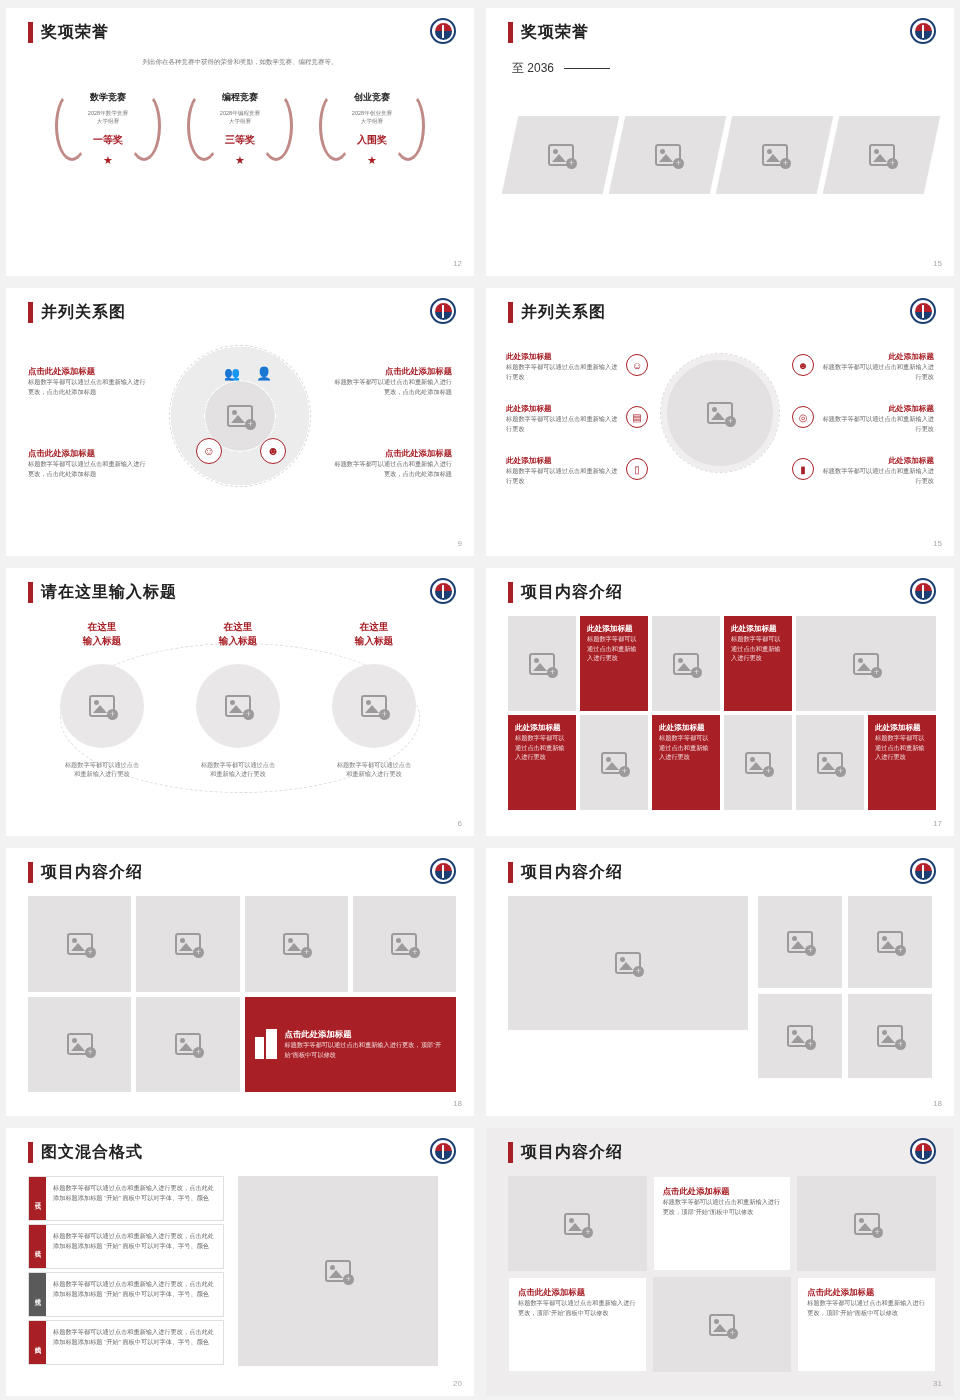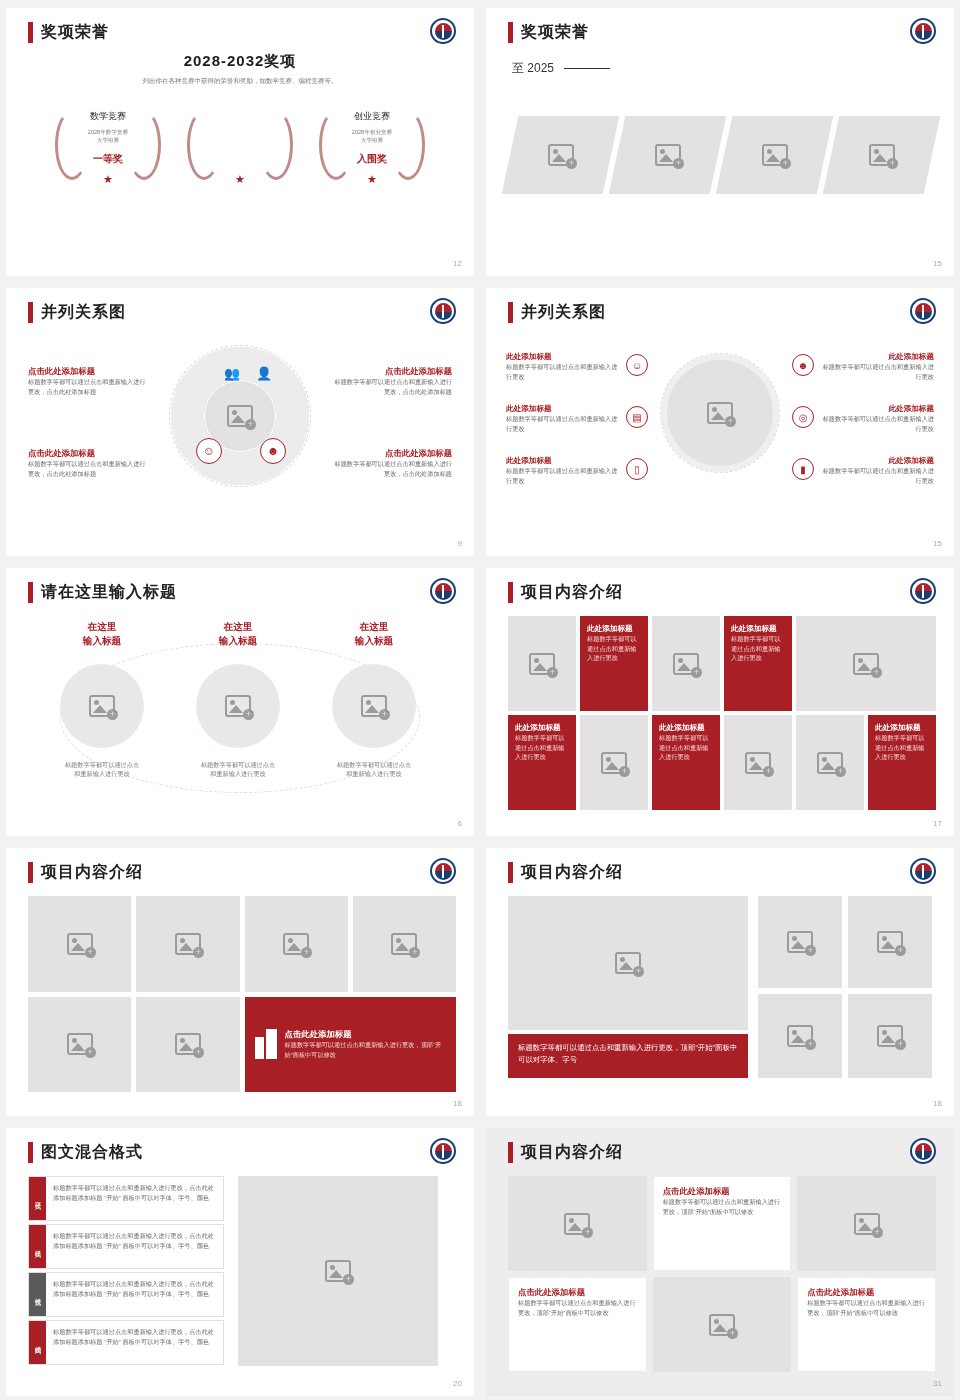--- a/index.html
+++ b/index.html
@@ -81,21 +81,21 @@
   .laurels { display:flex; justify-content:center; gap:22px; margin-top:18px; }
   .laurel { position:relative; width:110px; height:86px; }
   .laurel .lf, .laurel .rf {
     position:absolute; top:6px; width:34px; height:70px;
     border:3px solid #c08a86; border-radius:60% 0 60% 60%;
     border-right-color:transparent; border-top-color:transparent;
   }
   .laurel .lf { left:2px; }
   .laurel .rf { right:2px; transform:scaleX(-1); }
   .laurel .txt { position:absolute; left:0; right:0; top:6px; text-align:center; }
-  .laurel .n1 { font-size:9px; font-weight:normal; color:#222;text-align:center; }
+  .laurel .n1 { font-size:9px; font-weight:bold; color:#222;text-align:center; }
   .laurel .n2 { font-size:5.6px; color:#777; margin-top:5px; line-height:1.5; }
   .laurel .n3 { font-size:10px; font-weight:bold; color:#a81f26; margin-top:7px; }
   .laurel .star { position:absolute; left:50%; bottom:4px; transform:translateX(-50%);
     color:#a81f26; font-size:11px; }
 
   
   .s13-row { position:absolute; top:52px; left:26px; right:22px; display:flex; align-items:center; }
   .s13-year { font-size:12px; color:#333; }
   .s13-line { width:46px; height:1.5px; background:#333; margin:0 10px; }
   .s13-stats { display:flex; flex:1; justify-content:flex-end; align-items:center; gap:0; }
@@ -206,39 +206,44 @@
   <div class="slide">
     <div class="s-head">
       <div class="s-bar"></div>
       <div class="s-title">奖项荣誉</div>
     </div>
     <div class="logo">
         <div class="inner"></div>
       </div>
 
     <div class="s12-main">
-      <div class="s12-h">2028-2032奖项</div>
       <div class="s12-sub">列出你在各种竞赛中获得的荣誉和奖励，如数学竞赛、编程竞赛等。</div>
       <div class="laurels">
 
         <div class="laurel">
           <div class="lf"></div>
           <div class="rf"></div>
           <div class="txt">
             <div class="n1">数学竞赛</div>
             <div class="n2" style="white-space:pre-line">2028年数学竞赛
 大学组赛</div>
             <div class="n3">一等奖</div>
           </div>
           <div class="star">★</div>
         </div>
 
         <div class="laurel">
           <div class="lf"></div>
           <div class="rf"></div>
+          <div class="txt">
+            <div class="n1">编程竞赛</div>
+            <div class="n2" style="white-space:pre-line">2028年编程竞赛
+大学组赛</div>
+            <div class="n3">三等奖</div>
+          </div>
           <div class="star">★</div>
         </div>
 
         <div class="laurel">
           <div class="lf"></div>
           <div class="rf"></div>
           <div class="txt">
             <div class="n1">创业竞赛</div>
             <div class="n2" style="white-space:pre-line">2028年创业竞赛
 大学组赛</div>
@@ -255,21 +260,21 @@
   <div class="slide">
     <div class="s-head">
       <div class="s-bar"></div>
       <div class="s-title">奖项荣誉</div>
     </div>
     <div class="logo">
         <div class="inner"></div>
       </div>
 
     <div class="s13-row">
-      <div class="s13-year">至 2025</div>
+      <div class="s13-year">至 2036</div>
       <div class="s13-line"></div>
     </div>
 
     <div class="s13-bars">
       <div class="ph">
           <div class="ph-ico" style="transform:translate(-50%,-50%) skewX(12deg)">
             <div class="ph-plus">+</div>
           </div>
         </div>
       <div class="ph">
@@ -558,23 +563,20 @@
     </div>
     <div class="logo">
         <div class="inner"></div>
       </div>
 
     <div class="big ph">
         <div class="ph-ico">
           <div class="ph-plus">+</div>
         </div>
       </div>
-    <div class="cap redbox">
-      <div style="font-size:7.4px;line-height:1.6">标题数字等都可以通过点击和重新输入进行更改，顶部“开始”面板中可以对字体、字号</div>
-    </div>
 
     <div class="r ph" style="left:272px; top:48px; width:84px; height:92px">
         <div class="ph-ico">
           <div class="ph-plus">+</div>
         </div>
       </div>
     <div class="r ph" style="left:362px; top:48px; width:84px; height:92px">
         <div class="ph-ico">
           <div class="ph-plus">+</div>
         </div>

